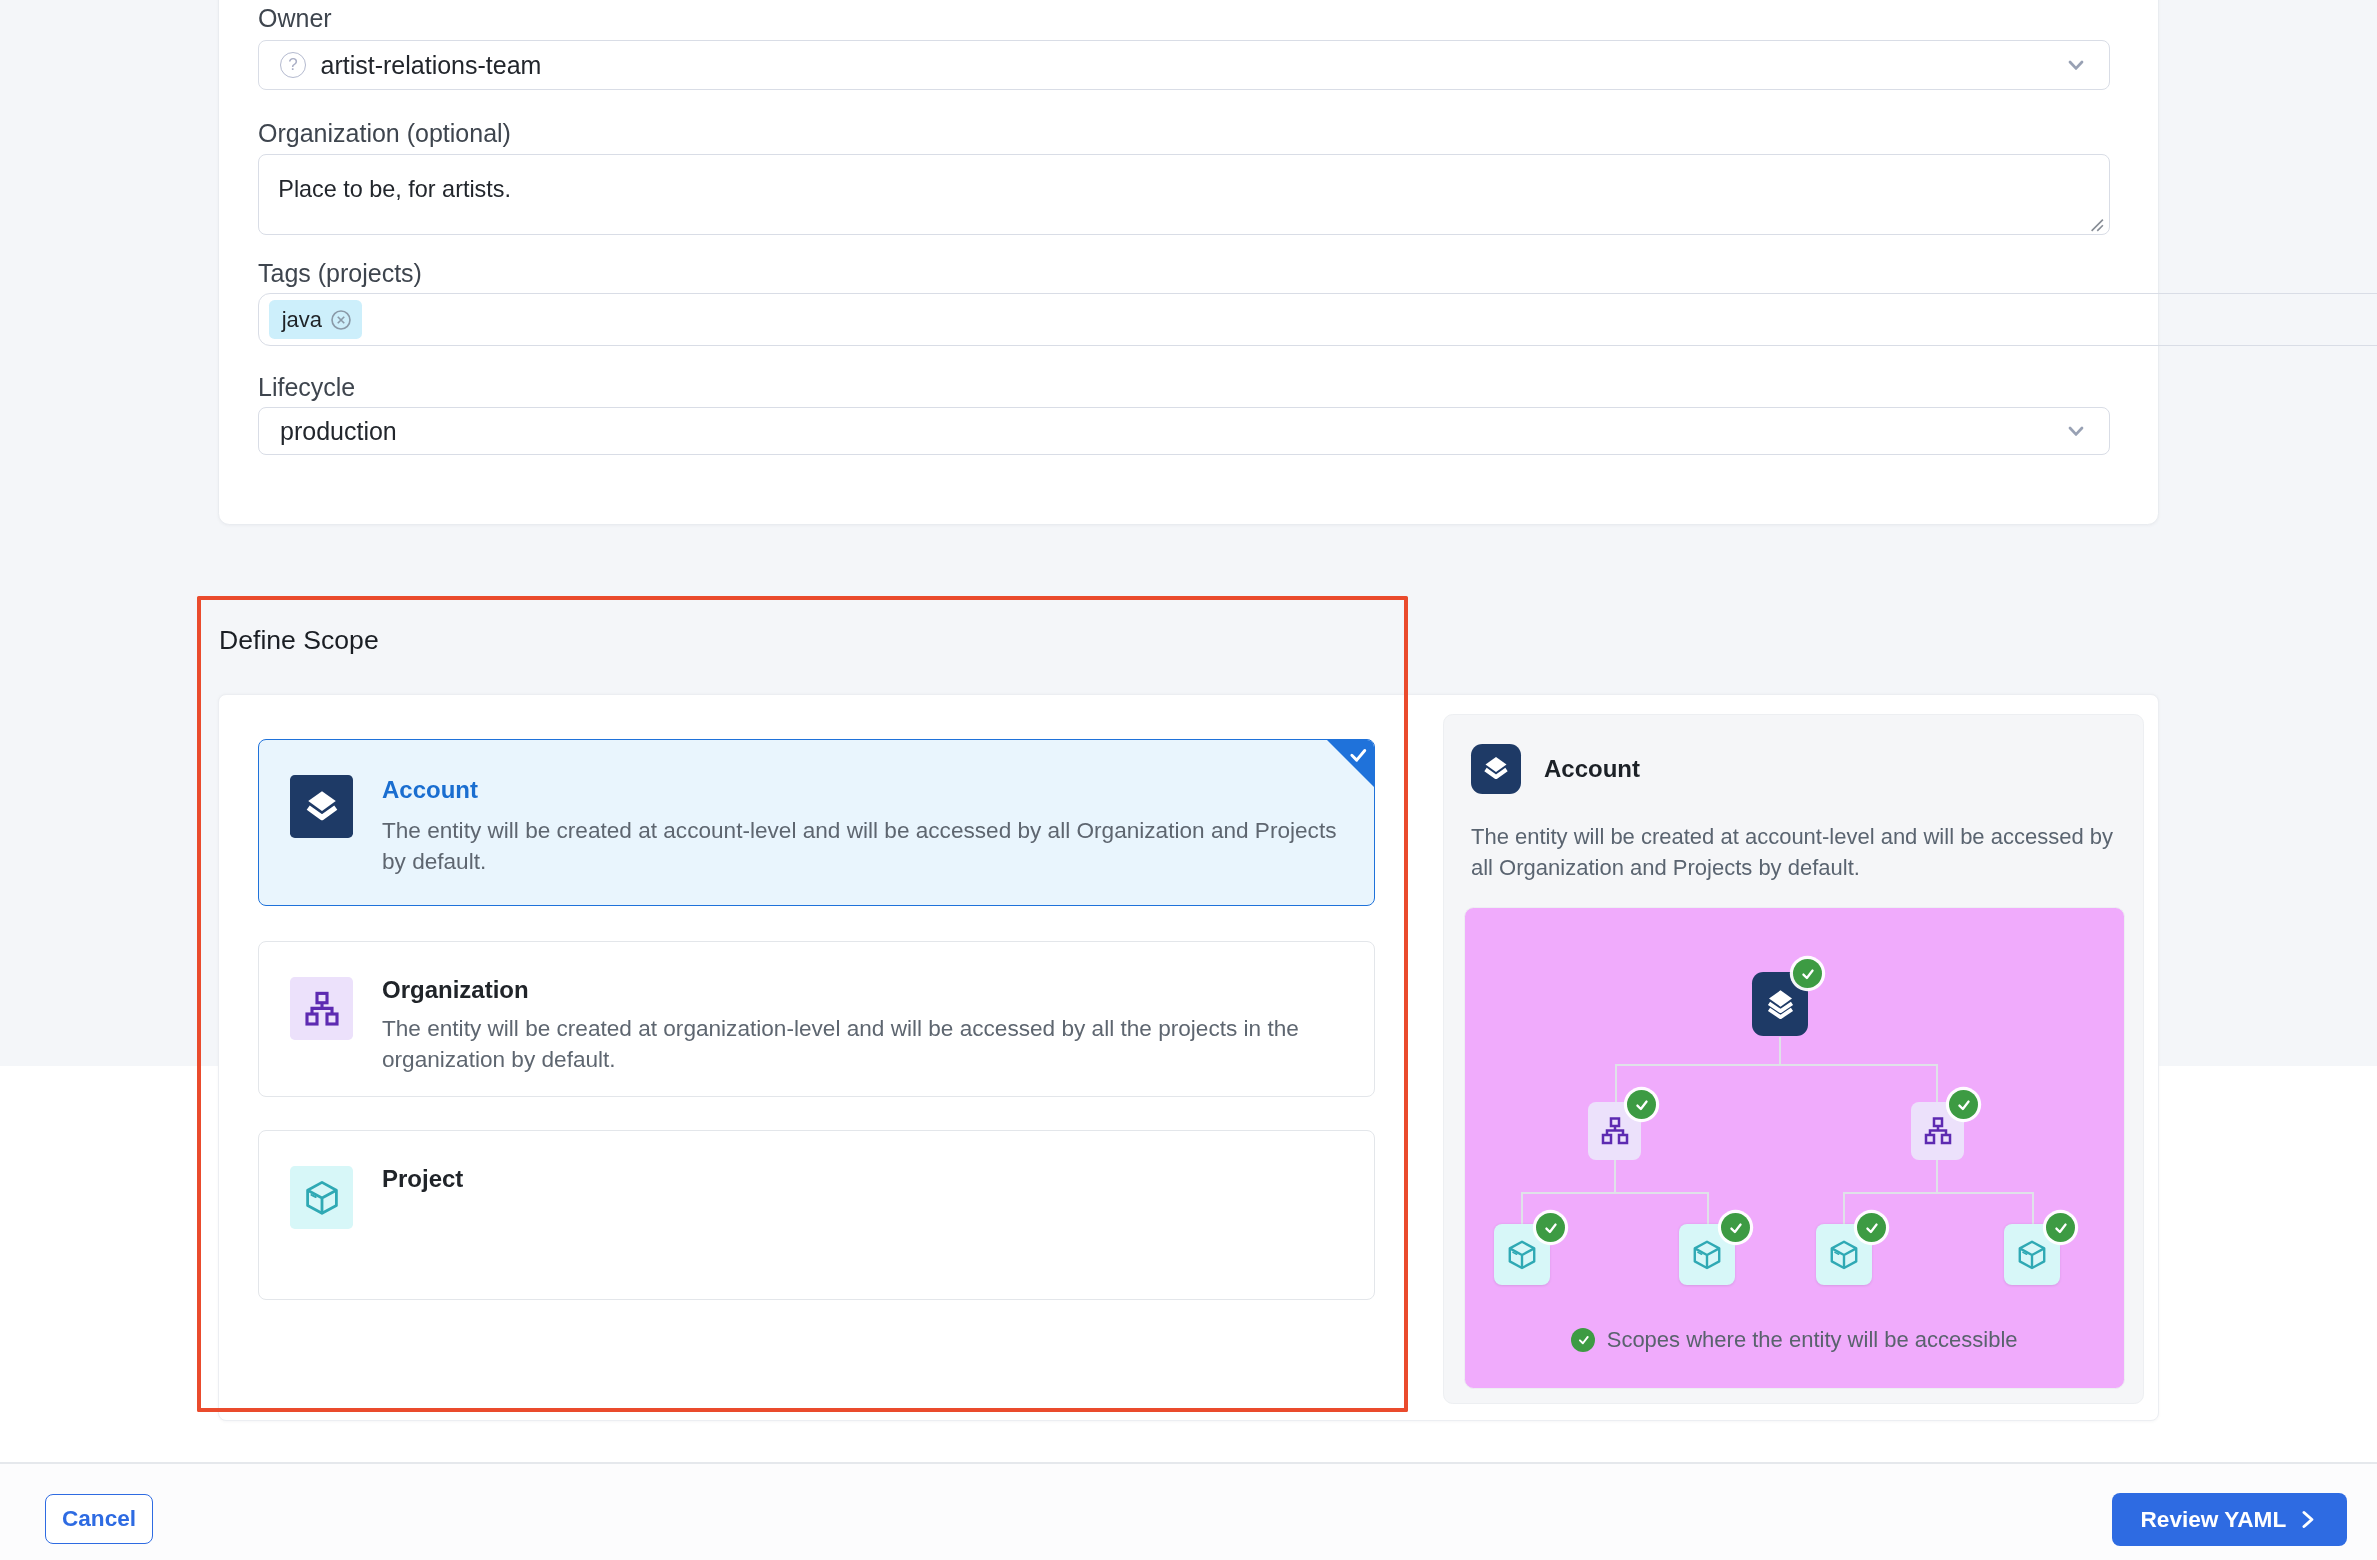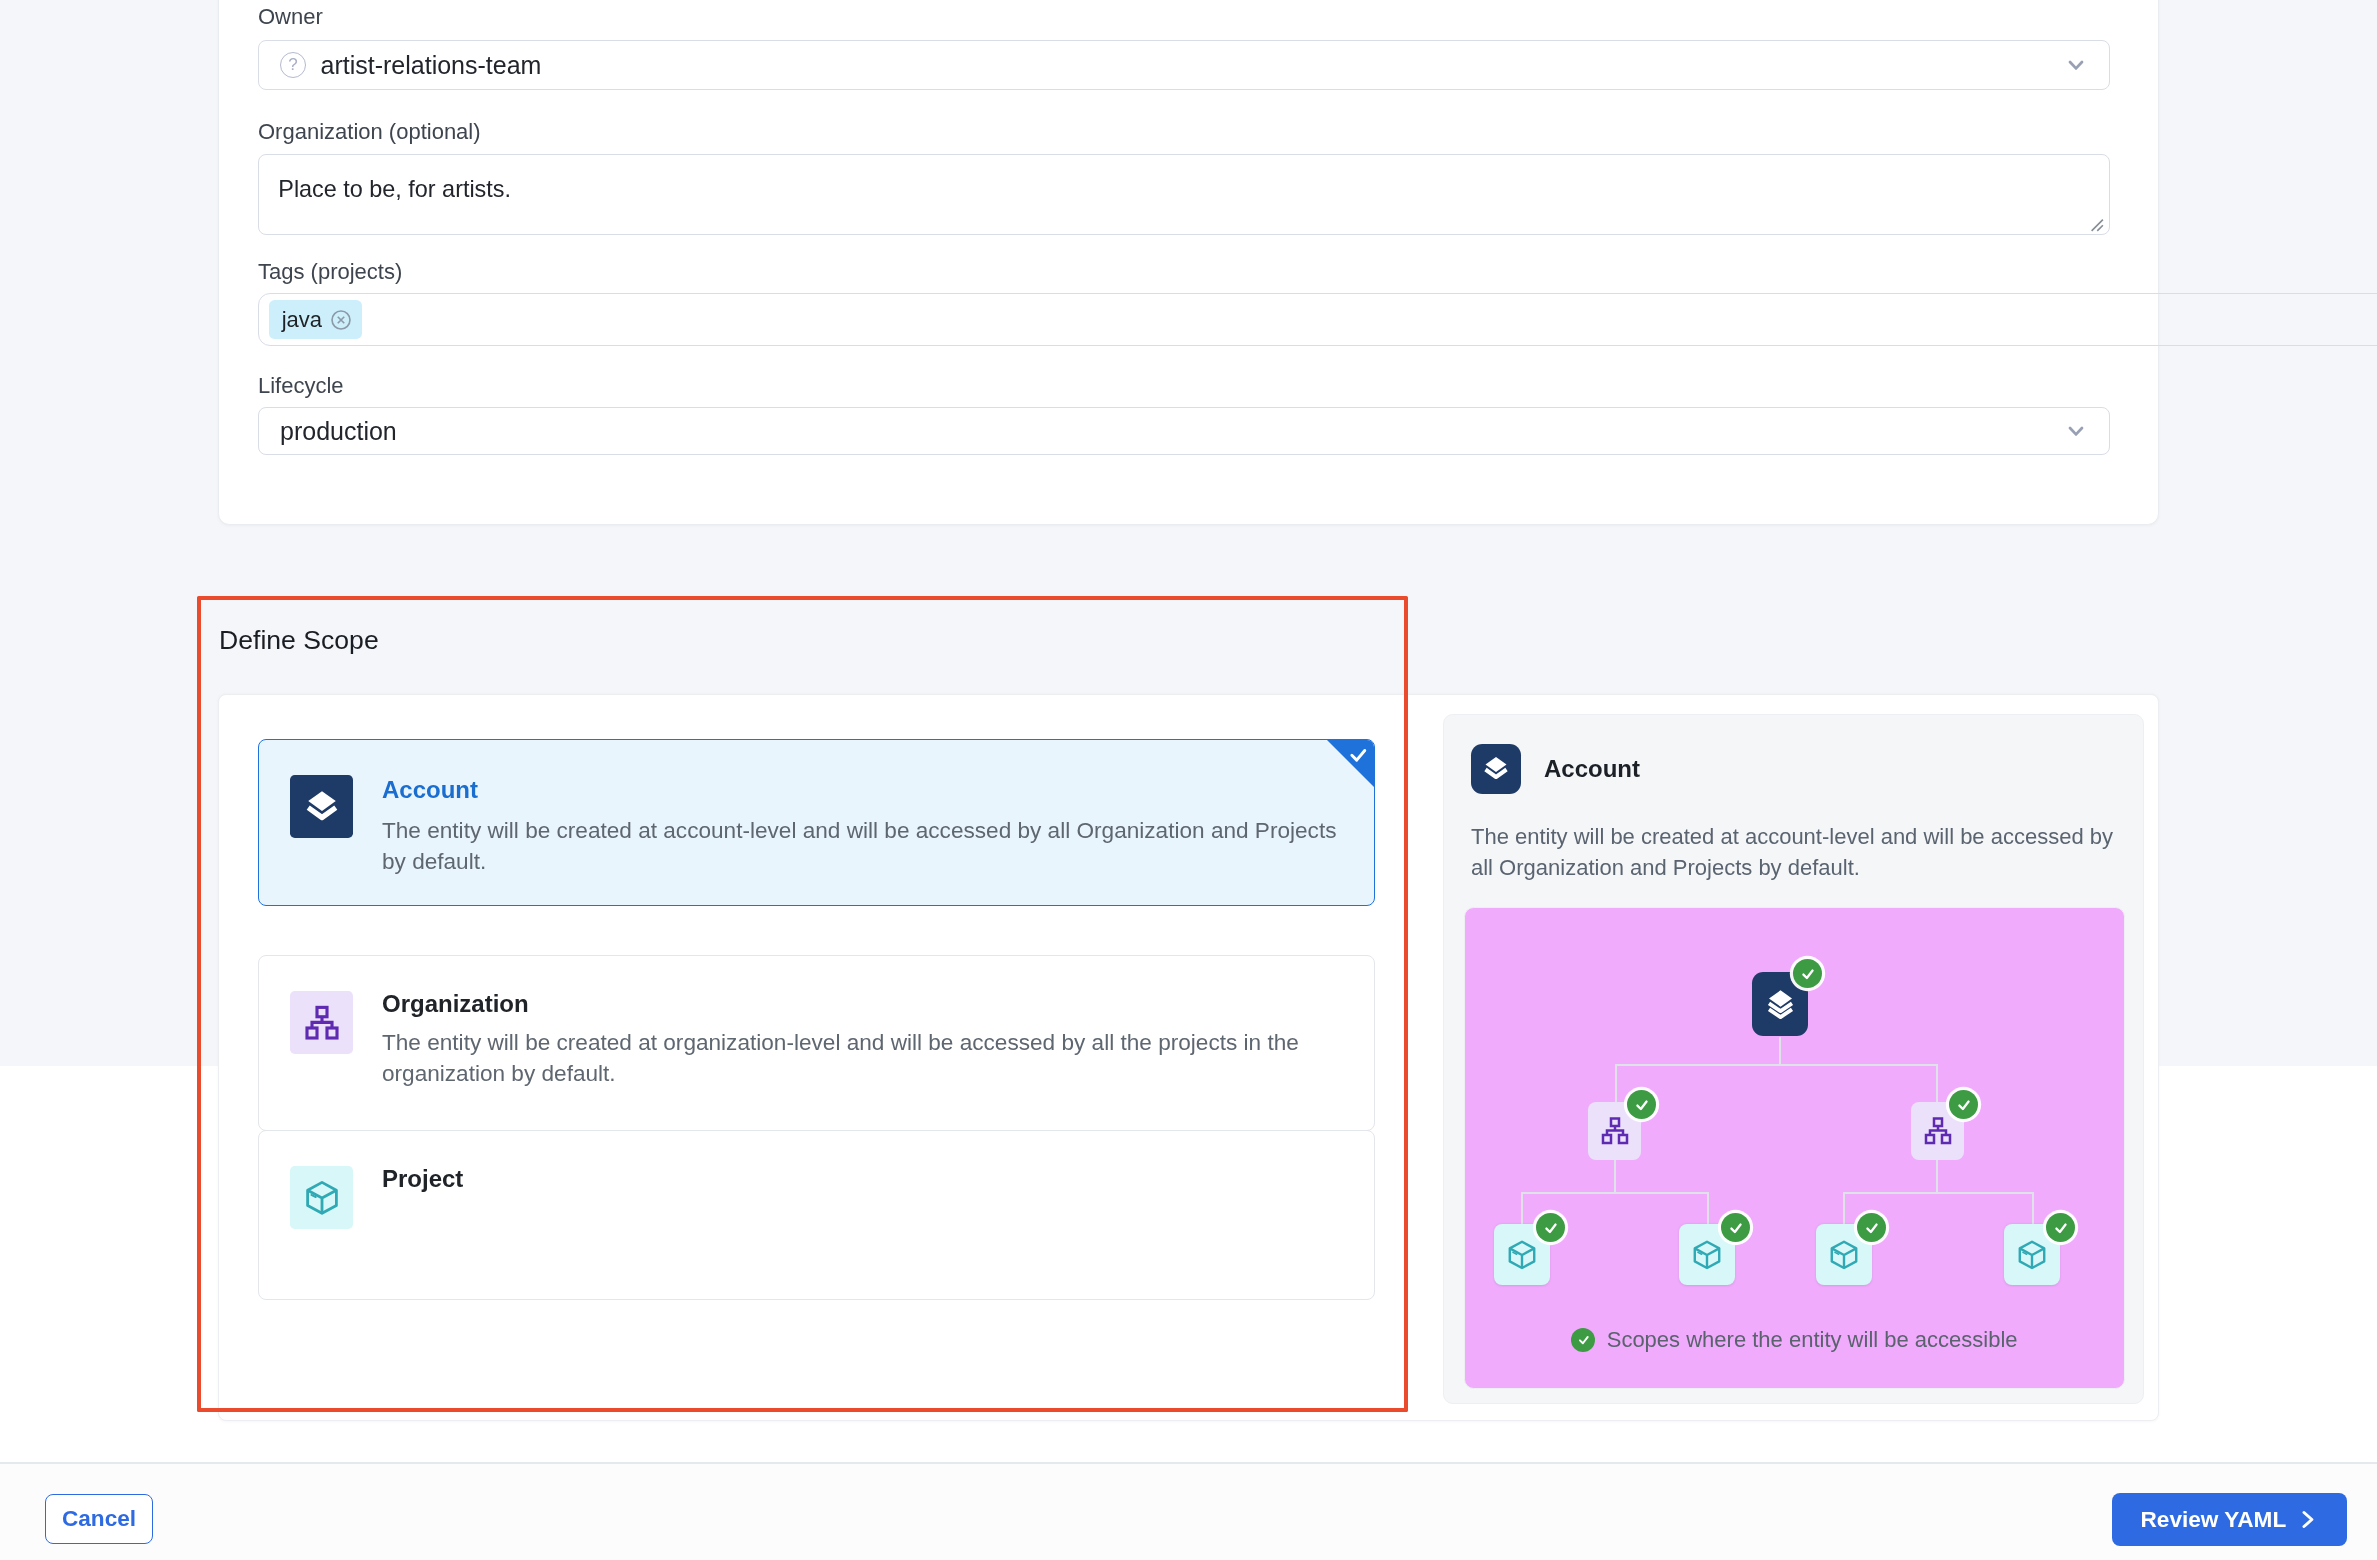--- a/index.html
+++ b/index.html
@@ -13,21 +13,21 @@
   }
   *{box-sizing:border-box;margin:0;padding:0}
   body{font-family:"Liberation Sans","DejaVu Sans",sans-serif;background:#fff;width:2377px;height:1560px;overflow:hidden}
   #screen{position:relative;width:2377px;height:1560px;background:#fff;overflow:hidden}
   .abs{position:absolute}
 
   .page-gray{left:0;top:0;width:2377px;height:1066px;background:#f4f6f9}
 
   
   .top-card{left:218px;top:-29px;width:1941px;height:554px;background:#fff;border:0.8px solid #e9ecf0;border-radius:11.3px;box-shadow:0 0.8px 3.2px rgba(20,30,50,.04)}
-  .field-label{font-size:22px;color:#3e454e}
+  .field-label{font-size:25px;color:#3e454e}
   .control{width:1852px;background:#fff;border:0.8px solid #d9dde6;border-radius:8px;display:flex;align-items:center;padding:0 21px;cursor:pointer}
   .control .value{font-size:25px;color:#22262c}
   .spacer{flex:1}
   .help-badge{width:26px;height:26px;border:1.6px solid #b4bacf;border-radius:50%;color:#a9aec5;font-size:17px;display:flex;align-items:center;justify-content:center;margin-right:14.5px;flex:none}
   textarea.textarea{width:1852px;height:81px;border:0.8px solid #d9dde6;border-radius:8px;resize:none;font-family:inherit;font-size:23.4px;color:#22262c;padding:21px 19.3px;outline:none}
   .resize-handle{right:4.8px;bottom:4.8px}
   .tags-box{width:2164px;height:53px;border:0.8px solid #d9dde6;border-radius:12px;display:flex;align-items:center;padding:0 9.7px}
   .chip{background:#cdeffb;border-radius:5.6px;display:flex;align-items:center;gap:8px;padding:6.4px 9.7px 6.4px 13px}
   .chip .chip-text{font-size:22px;color:#1e2226}
 
@@ -135,21 +135,21 @@
         </svg>
       </div>
       <div class="abs opt-title blue">Account</div>
       <div class="abs opt-desc" style="top:75px;width:959px">The entity will be created at account-level and will be accessed by all Organization and Projects by default.</div>
       <div class="abs corner-flag"></div>
       <svg class="abs corner-check" width="22.6" height="22.6" viewBox="0 0 28 28">
           <polyline points="6,14 12,20 22,8" fill="none" stroke="#fff" stroke-width="3.6" stroke-linecap="round" stroke-linejoin="round"></polyline>
         </svg>
     </div>
 
-    <div class="abs option-card" style="top:260px;height:176px">
+    <div class="abs option-card" style="top:246px;height:156px">
       <div class="abs opt-icon icon-tile tile-purple">
         <svg width="40" height="40" viewBox="0 0 64 64">
           <rect x="24" y="7" width="16" height="15" fill="none" stroke="#5d2ab1" stroke-width="5"></rect>
           <path d="M32 22 V31 M16 40 V31 H48 V40" fill="none" stroke="#5d2ab1" stroke-width="5"></path>
           <rect x="8" y="40" width="16" height="16" fill="none" stroke="#5d2ab1" stroke-width="5"></rect>
           <rect x="40" y="40" width="16" height="16" fill="none" stroke="#5d2ab1" stroke-width="5"></rect>
         </svg>
       </div>
       <div class="abs opt-title" style="top:34px">Organization</div>
       <div class="abs opt-desc" style="top:71px;width:951px">The entity will be created at organization-level and will be accessed by all the projects in the organization by default.</div>

